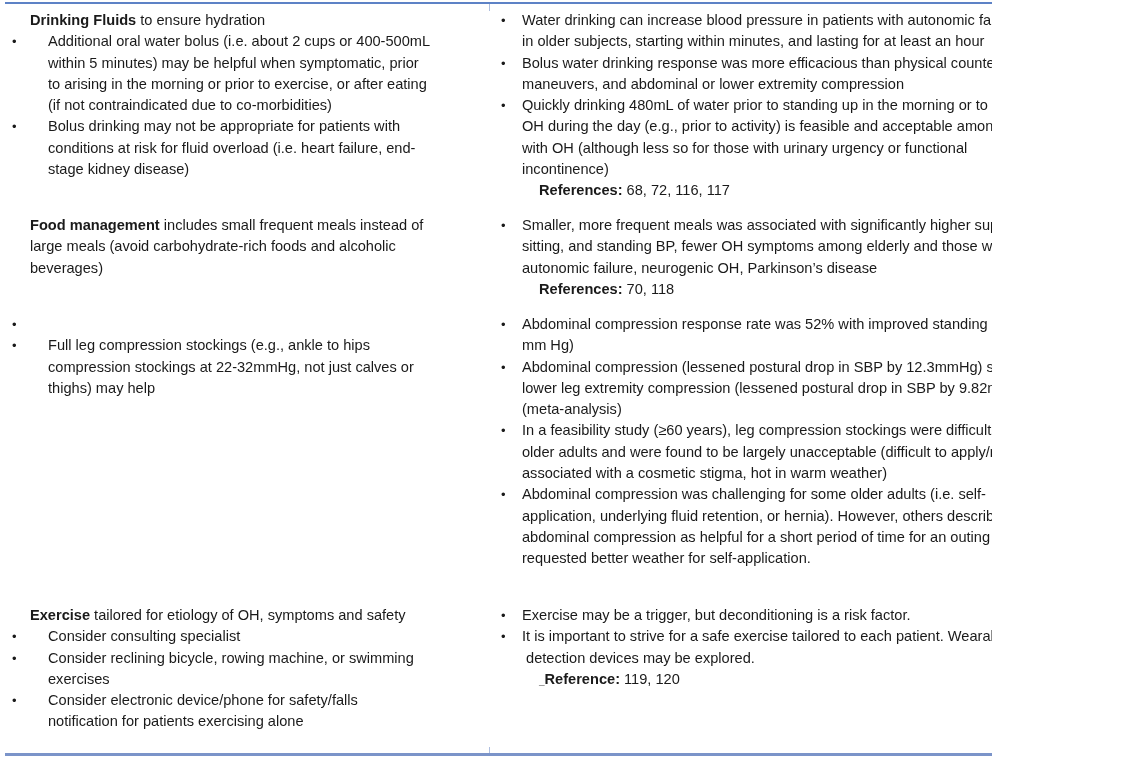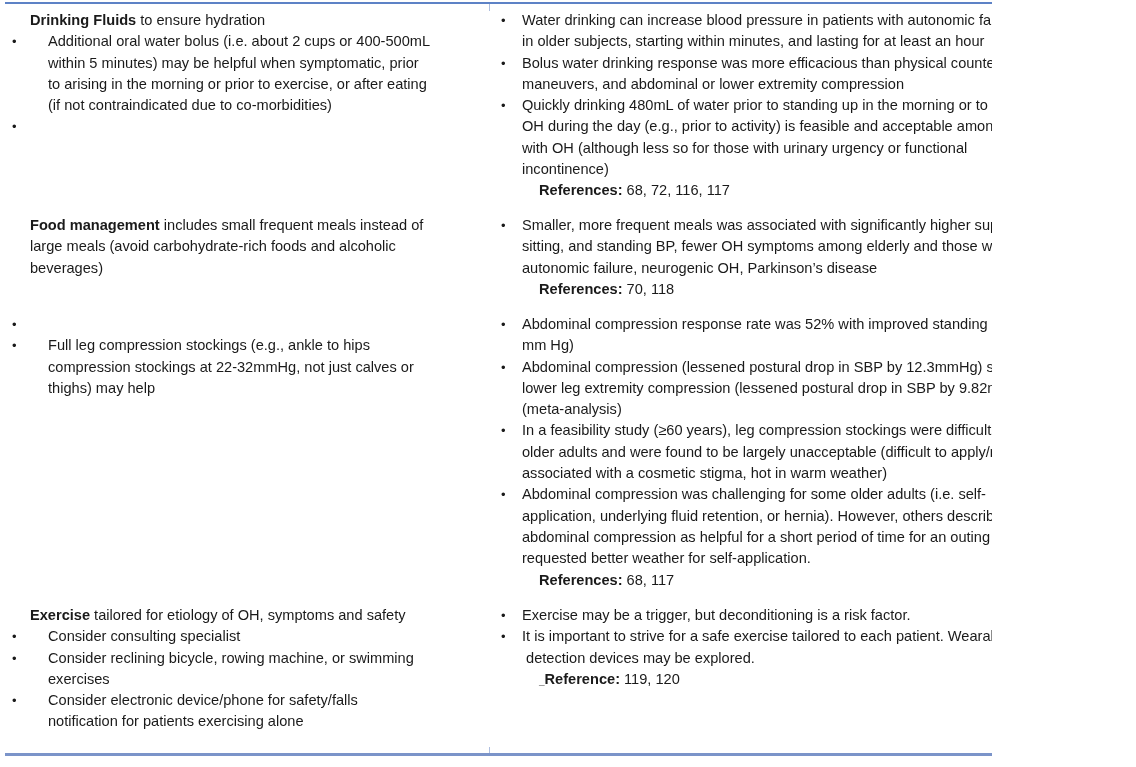--- a/index.html
+++ b/index.html
@@ -56,20 +56,23 @@
       <p class="para heading-para"><span class="b">Drinking Fluids</span><span> to ensure hydration</span></p>
       <div class="bullet">
           <span class="dot">•</span>
           <span class="btext">Additional oral water bolus (i.e. about 2 cups or 400-500mL
 within 5 minutes) may be helpful when symptomatic, prior
 to arising in the morning or prior to exercise, or after eating
 (if not contraindicated due to co-morbidities)</span>
         </div>
       <div class="bullet">
           <span class="dot">•</span>
+          <span class="btext">Bolus drinking may not be appropriate for patients with
+conditions at risk for fluid overload (i.e. heart failure, end-
+stage kidney disease)</span>
         </div>
     </div>
     <div class="cell cell-right">
       <div class="bullet">
           <span class="dot">•</span>
           <span class="btext">Water drinking can increase blood pressure in patients with autonomic failure and
 in older subjects, starting within minutes, and lasting for at least an hour</span>
         </div>
       <div class="bullet">
           <span class="dot">•</span>
@@ -130,21 +133,20 @@
 older adults and were found to be largely unacceptable (difficult to apply/remove,
 associated with a cosmetic stigma, hot in warm weather)</span>
         </div>
       <div class="bullet">
           <span class="dot">•</span>
           <span class="btext">Abdominal compression was challenging for some older adults (i.e. self-
 application, underlying fluid retention, or hernia). However, others described
 abdominal compression as helpful for a short period of time for an outing or
 requested better weather for self-application.</span>
         </div>
-      <div class="refs"><span class="b">References:</span><span> 68, 117</span></div>
     </div>
 
     <div class="cell cell-left">
       <p class="para heading-para"><span class="b">Exercise</span><span> tailored for etiology of OH, symptoms and safety</span></p>
       <div class="bullet">
           <span class="dot">•</span>
           <span class="btext">Consider consulting specialist</span>
         </div>
       <div class="bullet">
           <span class="dot">•</span>

